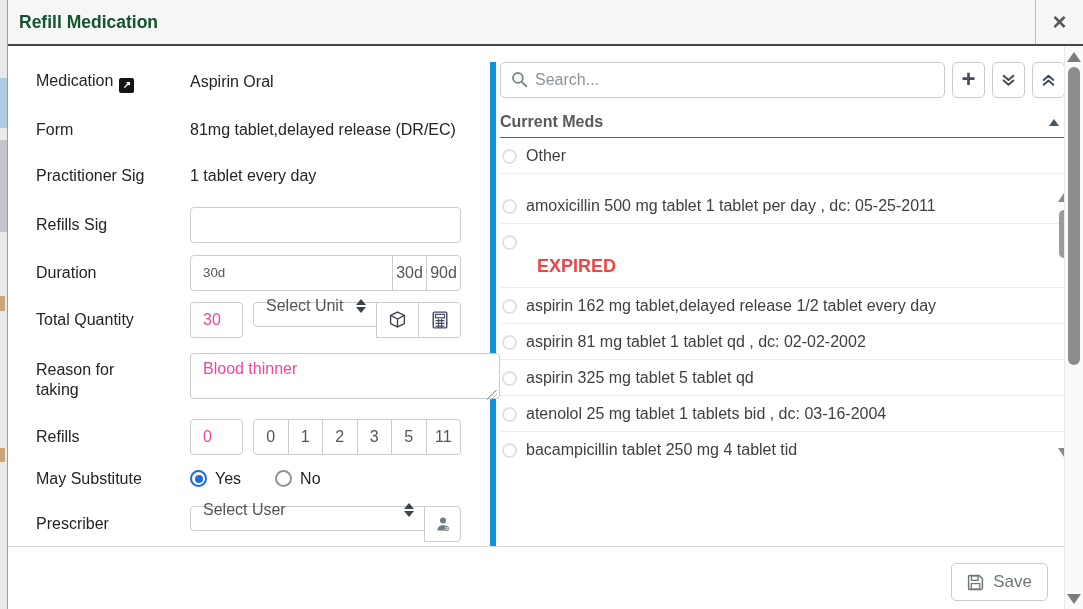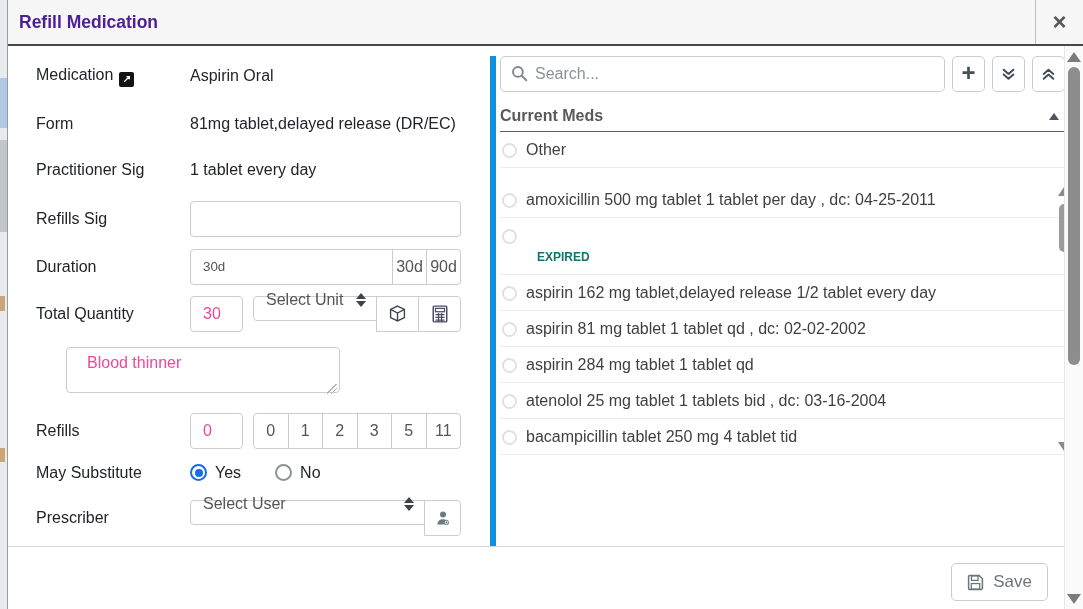--- a/index.html
+++ b/index.html
@@ -10,46 +10,46 @@
   
   .behind { position:absolute; left:0; top:0; width:7px; height:609px; background:#e9eaec; }
   .behind .frag-blue { position:absolute; left:0; top:78px; width:7px; height:50px; background:#aecbe3; }
   .behind .frag-gray { position:absolute; left:0; top:140px; width:7px; height:92px; background:#c2c6cb; }
   .behind .frag-tan1 { position:absolute; left:0; top:296px; width:5px; height:15px; background:#c8a678; }
   .behind .frag-tan2 { position:absolute; left:0; top:448px; width:5px; height:14px; background:#c8a678; }
 
   .modal { position:absolute; left:7px; top:0; width:1076px; height:609px; background:#fff; border-left:1px solid #9b9b9b; display:flex; flex-direction:column; }
 
   .modal-header { height:46px; flex:0 0 46px; background:#f6f6f6; border-bottom:2px solid #474747; display:flex; align-items:center; }
-  .modal-title { font-weight:bold; font-size:17.5px; color:#4c1d95; padding-left:11px; flex:1; }
+  .modal-title { font-weight:bold; font-size:17.5px; color:#14532d; padding-left:11px; flex:1; }
   .header-close { width:48px; height:100%; border-left:1px solid #bdbdbd; display:flex; align-items:center; justify-content:center; cursor:pointer; }
   .close-x { font-size:24px; font-weight:bold; color:#585858; line-height:1; }
 
-  .modal-content { flex:1; display:flex; position:relative; overflow:hidden; }
+  .modal-content { flex:1; display:flex; position:relative; overflow:hidden;margin-top:6px; }
 
   
   .form-col { width:482px; flex:0 0 482px; padding:19px 0 0 28px; }
   .frow { display:flex; align-items:flex-start; }
   .flabel { width:124px; flex:0 0 124px; padding-top:7px; line-height:1.25; color:#212529; }
   .flabel.plain { padding-top:0; }
   .fctrl { margin-left:30px; width:271px; display:flex; align-items:center; }
   .fvalue { color:#212529; }
 
   .mb-med { margin-bottom:27px; } .mb-form { margin-bottom:26px; } .mb-psig { margin-bottom:21px; }
   .mb-patsig { margin-bottom:12px; } .mb-dur { margin-bottom:11px; } .mb-qty { margin-bottom:15px; }
   .mb-reason { margin-bottom:16px; } .mb-refill { margin-bottom:14px; } .mb-sub { margin-bottom:17px; }
 
   .row-align { align-items:center; }
   .row-align .flabel { padding-top:0; }
 
   input.text, .sel, .grp-btn, .icon-btn, textarea.text {
     border:1px solid #c9cdd1; background:#fff; color:#ec4899; font-size:16px; font-family:"Liberation Sans",sans-serif;
   }
   input.text { height:36px; padding:0 12px; border-radius:4px; outline:none; width:100%; }
-  textarea.text { width:274px; height:46px; border-radius:4px; padding:6px 20px; resize:none; position:relative; }
+  textarea.text { width:310px; height:46px; border-radius:4px; padding:6px 12px; resize:none; position:relative; }
   .ta-wrap { position:relative; }
   .ta-wrap::after { content:""; position:absolute; right:3px; bottom:3px; width:10px; height:10px;
     background:linear-gradient(135deg, transparent 0 45%, #b5b5b5 45% 52%, transparent 52% 68%, #b5b5b5 68% 75%, transparent 75%); pointer-events:none; }
 
   .igroup { display:flex; width:100%; }
   .igroup > * { margin-left:-1px; border-radius:0; }
   .igroup > *:first-child { margin-left:0; border-top-left-radius:4px; border-bottom-left-radius:4px; }
   .igroup > *:last-child { border-top-right-radius:4px; border-bottom-right-radius:4px; }
   .grp-btn { height:36px; display:flex; align-items:center; justify-content:center; color:#555; cursor:pointer; }
   .icon-btn { height:36px; width:43px; display:flex; align-items:center; justify-content:center; cursor:pointer; }
@@ -85,21 +85,21 @@
   .plus-glyph { font-size:24px; font-weight:bold; color:#474f57; line-height:1; margin-top:-3px; }
 
   .sec-head { display:flex; align-items:center; justify-content:space-between; padding:4px 6px 6px 0; border-bottom:1px solid #5f5f5f; cursor:pointer; }
   .sec-title { font-weight:bold; color:#595959; }
   .caret-up { width:0; height:0; border-left:5px solid transparent; border-right:5px solid transparent; border-bottom:7px solid #4a5560; }
 
   .med-item { display:flex; align-items:flex-start; gap:9px; padding:9px 0 8px 2px; border-bottom:1px solid #ededed; cursor:pointer; color:#3f3f3f; }
   .med-item:last-child { border-bottom:1px solid #ededed; }
   .li-radio { width:15px; height:15px; border:2px solid #e1e1e1; border-radius:50%; flex:0 0 15px; margin-top:2px; background:#fff; }
   .sec-gap { height:14px; }
-  .expired { margin:6px 0 2px 35px; font-weight:bold; font-size:12px; color:#0f766e; }
+  .expired { margin:6px 0 2px 35px; font-weight:bold; font-size:18px; color:#ef4444; }
 
   .past-wrap { position:relative; height:279px; overflow:hidden; }
 
   
   .in-scroll { position:absolute; right:-6px; top:5px; width:14px; height:264px; }
   .in-scroll .tri-u { margin:0 auto; width:0; height:0; border-left:6px solid transparent; border-right:6px solid transparent; border-bottom:9px solid #8a8a8a; }
   .in-scroll .tri-d { position:absolute; bottom:0; left:1px; width:0; height:0; border-left:6px solid transparent; border-right:6px solid transparent; border-top:9px solid #8a8a8a; }
   .in-thumb { position:absolute; top:17px; left:2px; width:10px; height:48px; background:#9b9b9b; border-radius:5px; }
 
   
@@ -203,20 +203,21 @@
                   <rect x="1" y="1" width="12" height="14" rx="1" fill="none" stroke="#474d63" stroke-width="1.3"></rect>
                   <rect x="3" y="3" width="8" height="3" fill="none" stroke="#474d63" stroke-width="1.1"></rect>
                   <path d="M3 8.5 H11 M3 11 H11 M3 13.5 H11 M5.7 7 V15 M8.4 7 V15" stroke="#474d63" stroke-width="1.1"></path>
                 </svg>
               </div>
             </div>
           </div>
         </div>
 
         <div class="frow mb-reason">
+          <div class="flabel">Reason for taking</div>
           <div class="fctrl">
             <span class="ta-wrap">
               <textarea class="text" style="">Blood thinner</textarea>
             </span>
           </div>
         </div>
 
         <div class="frow row-align mb-refill">
           <div class="flabel plain">Refills</div>
           <div class="fctrl">
@@ -306,39 +307,39 @@
           <span class="li-radio"></span>
           <span>Other</span>
         </div>
 
         <div class="sec-gap"></div>
 
 
         <div class="past-wrap">
           <div class="med-item">
             <span class="li-radio"></span>
-            <span>amoxicillin 500 mg tablet 1 tablet per day , dc: 04-25-2011</span>
+            <span>amoxicillin 500 mg tablet 1 tablet per day , dc: 05-25-2011</span>
           </div>
           <div class="med-item" style="display:block;">
             <div style="display:flex;gap:9px;align-items:flex-start;">
               <span class="li-radio"></span>
             </div>
             <div class="expired">EXPIRED</div>
           </div>
           <div class="med-item">
             <span class="li-radio"></span>
             <span>aspirin 162 mg tablet,delayed release 1/2 tablet every day</span>
           </div>
           <div class="med-item">
             <span class="li-radio"></span>
             <span>aspirin 81 mg tablet 1 tablet qd , dc: 02-02-2002</span>
           </div>
           <div class="med-item">
             <span class="li-radio"></span>
-            <span>aspirin 284 mg tablet 1 tablet qd</span>
+            <span>aspirin 325 mg tablet 5 tablet qd</span>
           </div>
           <div class="med-item">
             <span class="li-radio"></span>
             <span>atenolol 25 mg tablet 1 tablets bid , dc: 03-16-2004</span>
           </div>
           <div class="med-item">
             <span class="li-radio"></span>
             <span>bacampicillin tablet 250 mg 4 tablet tid</span>
           </div>
 

